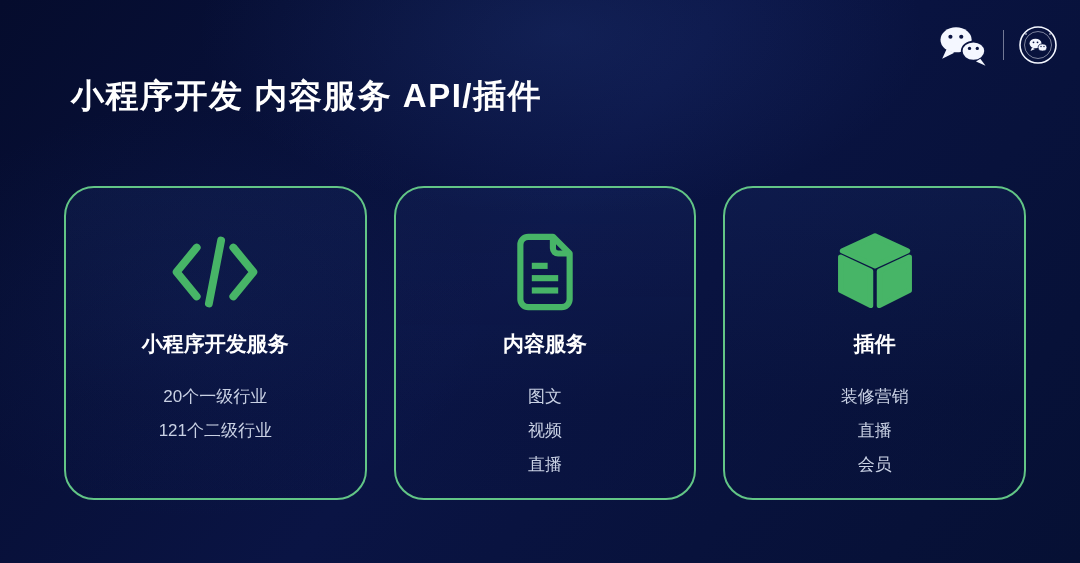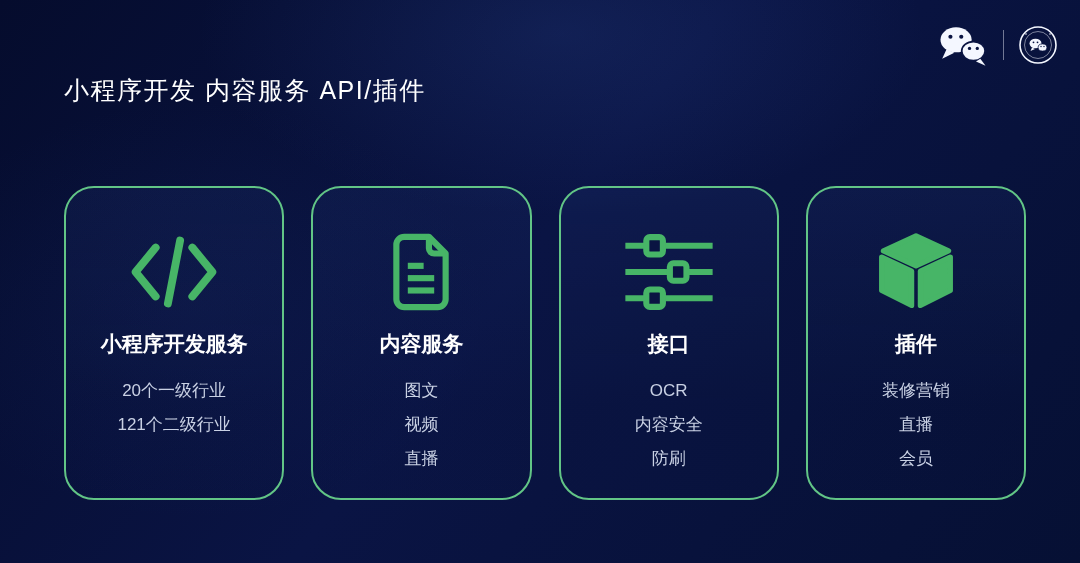--- a/index.html
+++ b/index.html
@@ -27,22 +27,22 @@
     position:absolute; top:22px; right:22px;
     display:flex; align-items:center; gap:14px; height:46px;
   }
   .brand svg{display:block;}
   .brand-divider{
     width:1px; height:30px; background:rgba(244,247,255,0.45);
   }
 
   
   .page-title{
-    position:absolute; left:64px; top:74px;
-    font-size:25px; font-weight:400; letter-spacing:1.5px;
+    position:absolute; left:71px; top:74px;
+    font-size:33px; font-weight:700; letter-spacing:1.5px;
     color:var(--text-primary);
   }
 
   
   .cards{
     position:absolute; left:64px; top:186px; width:962px;
     display:flex; gap:27px;
   }
   .card{
     flex:1 1 0; height:314px;
@@ -55,21 +55,21 @@
   .icon-box{
     height:104px; width:100%;
     display:flex; align-items:center; justify-content:center;
   }
   .card-title{
     margin-top:6px;
     font-size:21px; font-weight:700; color:var(--text-primary);
     white-space:nowrap;
   }
   .card-items{
-    margin-top:16px; list-style:none; text-align:center;
+    margin-top:22px; list-style:none; text-align:center;
   }
   .card-items li{
     font-size:17px; line-height:34px; color:var(--text-secondary);
     white-space:nowrap;
   }
 </style>
 </head>
 <body>
 
 <div class="brand">
@@ -139,42 +139,20 @@
       </svg>
     </div>
     <div class="card-title">内容服务</div>
     <ul class="card-items">
       <li>图文</li>
       <li>视频</li>
       <li>直播</li>
     </ul>
   </div>
 
-  <div class="card">
-    <div class="icon-box">
-      <svg width="96" height="84" viewBox="0 0 110 96">
-        <g stroke="var(--icon-green)" stroke-width="7">
-          <line x1="5" y1="18" x2="105" y2="18"></line>
-          <line x1="5" y1="48" x2="105" y2="48"></line>
-          <line x1="5" y1="78" x2="105" y2="78"></line>
-        </g>
-        <g fill="#0a1442" stroke="var(--icon-green)" stroke-width="7">
-          <rect x="29" y="8" width="19" height="20" rx="4"></rect>
-          <rect x="56" y="38" width="19" height="20" rx="4"></rect>
-          <rect x="29" y="68" width="19" height="20" rx="4"></rect>
-        </g>
-      </svg>
-    </div>
-    <div class="card-title">接口</div>
-    <ul class="card-items">
-      <li>OCR</li>
-      <li>内容安全</li>
-      <li>防刷</li>
-    </ul>
-  </div>
 
   <div class="card">
     <div class="icon-box">
       <svg width="88" height="88" viewBox="0 0 100 100">
         <g fill="var(--icon-green)" stroke="var(--icon-green)" stroke-width="6" stroke-linejoin="round">
           <polygon points="50,9 87,26 50,43 13,26"></polygon>
           <polygon points="11,33 45,49 45,88 11,71"></polygon>
           <polygon points="89,33 55,49 55,88 89,71"></polygon>
         </g>
       </svg>

